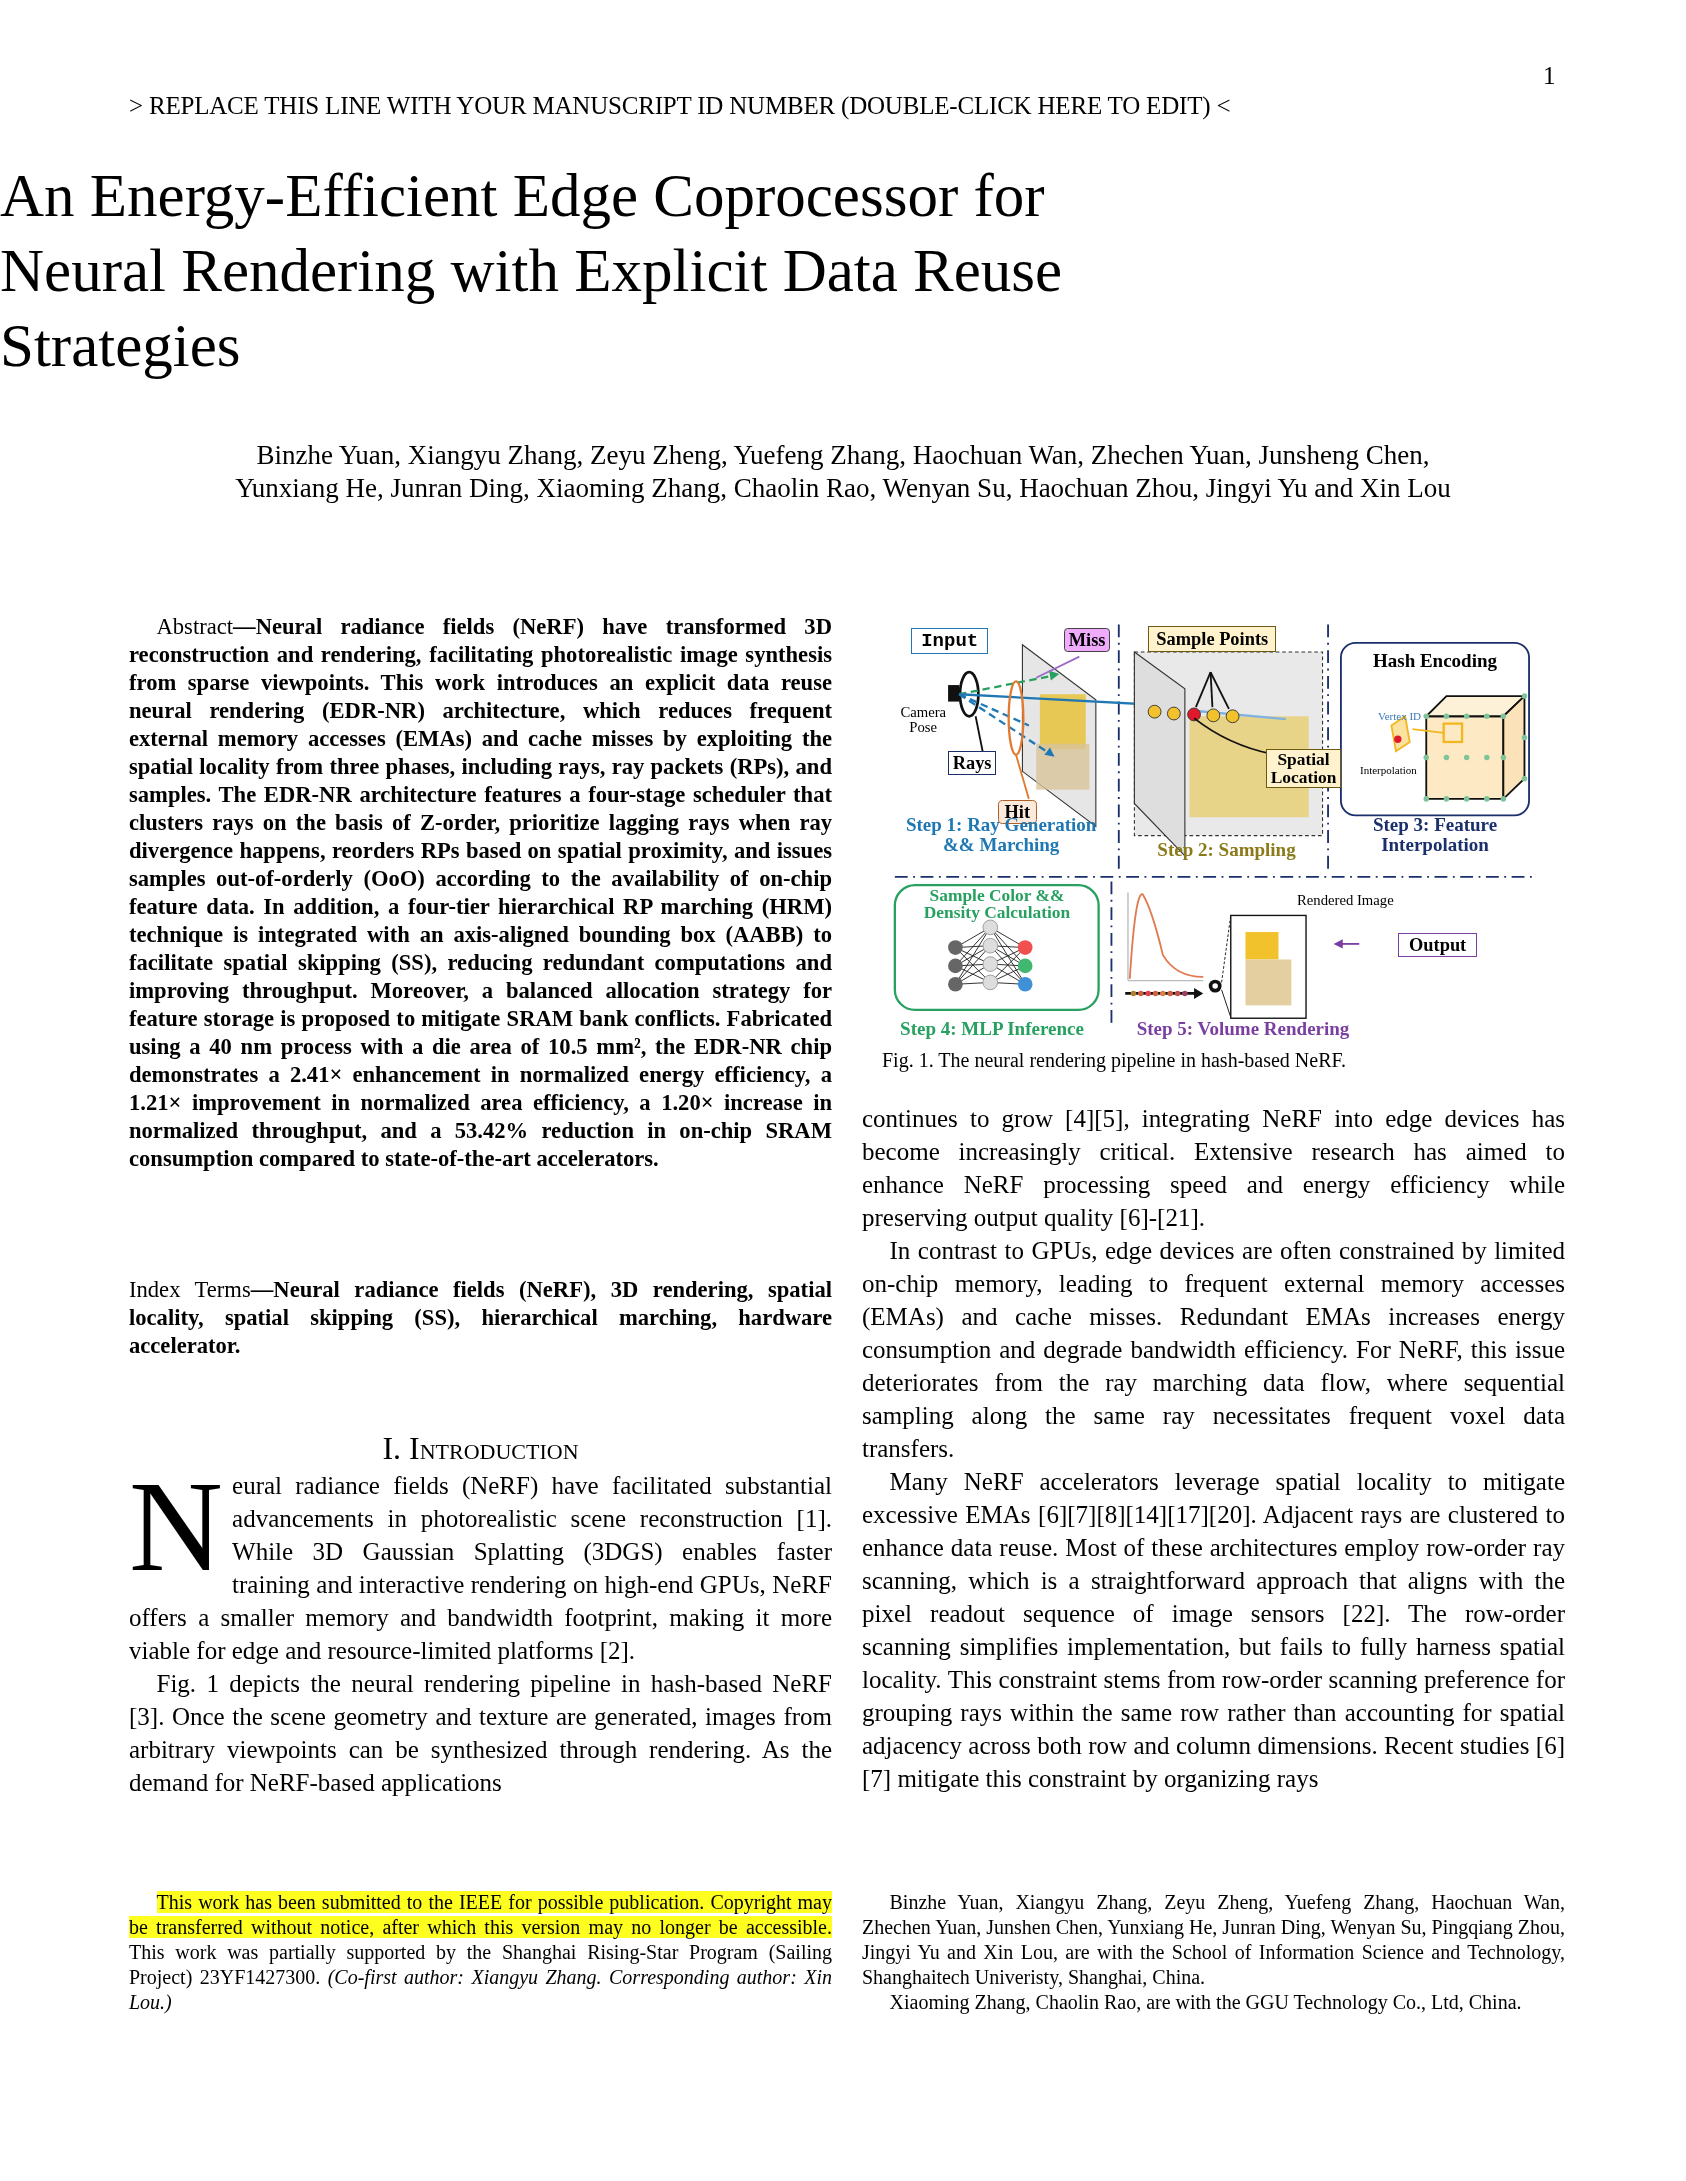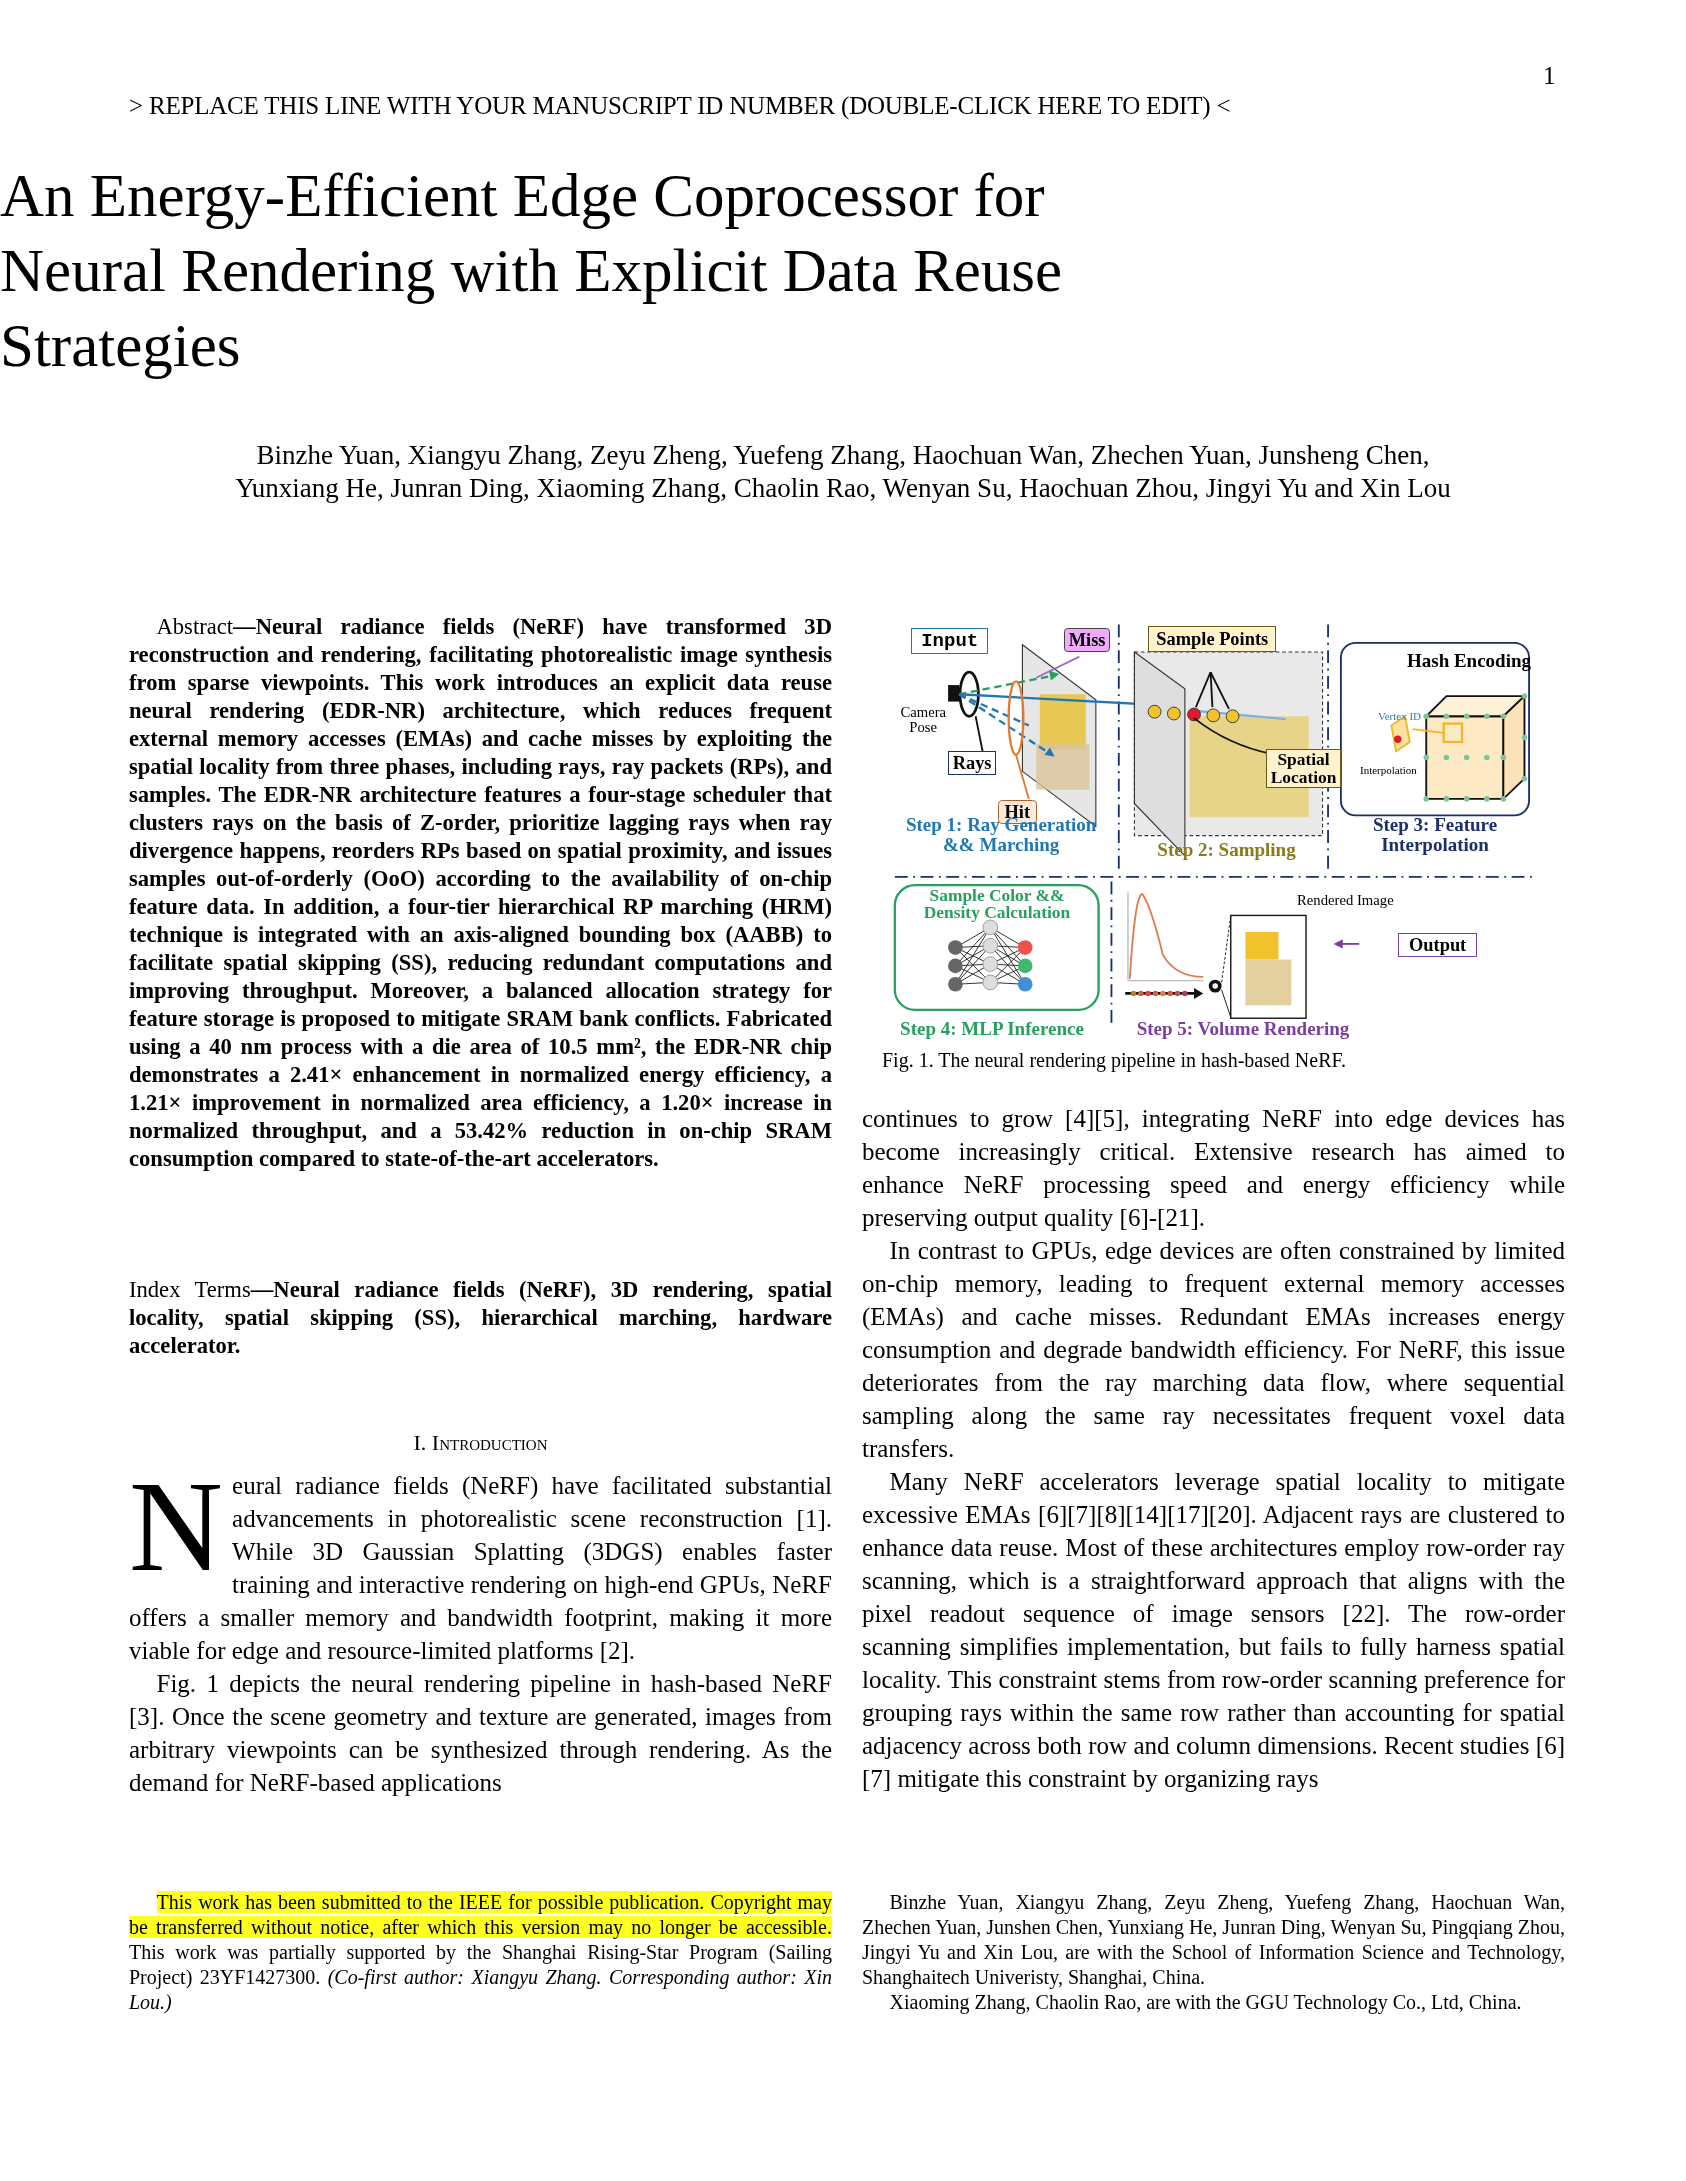--- a/index.html
+++ b/index.html
@@ -13,21 +13,21 @@
   .authors { position: absolute; top: 439px; left: 0; width: 1686px; text-align: center; font-size: 27px; line-height: 33px; }
 
   .col { position: absolute; width: 703px; font-size: 25px; line-height: 33px; text-align: justify; }
   .col-left { left: 129px; }
   .col-right { left: 862px; }
 
   .abstract { top: 613px; font-weight: bold; font-size: 22.6px; line-height: 28px; }
   .abstract .lead, .index-terms .lead { font-weight: normal; }
   .index-terms { top: 1276px; font-weight: bold; font-size: 22.6px; line-height: 28px; }
 
-  .section-heading { position: absolute; top: 1430px; left: 129px; width: 703px; text-align: center; font-size: 22px; font-variant: small-caps; }
+  .section-heading { position: absolute; top: 1430px; left: 129px; width: 703px; text-align: center; font-size: 32px; font-variant: small-caps; }
 
   .intro { top: 1469px; }
   .intro p { text-indent: 27.5px; }
   .intro p.first { text-indent: 0; }
   .dropcap { float: left; font-size: 130px; line-height: 103px; margin: 5.5px 9.2px 0 0; height: 103px; }
 
   .right-body { top: 1102px; }
   .right-body p { text-indent: 27.5px; }
   .right-body p.cont { text-indent: 0; }
 
@@ -211,21 +211,21 @@
     <div>Camera</div>
     <div>Pose</div>
   </div>
   <div class="fbox" style="left:66px;top:136px;padding:0 3.7px;border:1.8px solid #1a2f6b;font-size:18.4px;line-height:22px;">Rays</div>
   <div class="fbox" style="left:116px;top:185px;padding:0 5.5px;border:1.8px solid #b0602a;background:#fbe9dc;font-size:18.4px;line-height:22px;border-radius:4.6px;">Hit</div>
   <div class="fbox" style="left:266px;top:11px;padding:0 7.3px;border:1.8px solid #6b5a10;background:#fff2cc;font-size:18.4px;line-height:24px;">Sample Points</div>
   <div class="fbox" style="left:384px;top:134px;padding:0 3.7px;border:1.8px solid #6b5a10;background:#fff2cc;font-size:17.4px;line-height:18.4px;">
     <div>Spatial</div>
     <div>Location</div>
   </div>
-  <div style="position:absolute;left:459px;top:35px;width:188px;text-align:center;font-weight:bold;font-size:19px;margin-left:34px;">Hash Encoding</div>
+  <div style="position:absolute;left:459px;top:35px;width:188px;text-align:center;font-weight:bold;font-size:19px;">Hash Encoding</div>
   <div style="position:absolute;left:496px;top:67px;font-size:11px;color:#3a7ab8;margin-top:28px;">Vertex ID</div>
   <div style="position:absolute;left:478px;top:149px;font-size:11px;">Interpolation</div>
 
   <div class="fbox" style="left:516px;top:318px;padding:0 10px;border:1.8px solid #7a3fa0;font-size:18.4px;line-height:22px;">Output</div>
   <div style="position:absolute;left:415px;top:277px;font-size:14.7px;">Rendered Image</div>
   <div style="position:absolute;left:13px;top:272px;width:204px;text-align:center;font-weight:bold;font-size:17.4px;line-height:16.5px;color:#27a060;">
     <div>Sample Color &amp;&amp;</div>
     <div>Density Calculation</div>
   </div>
 

